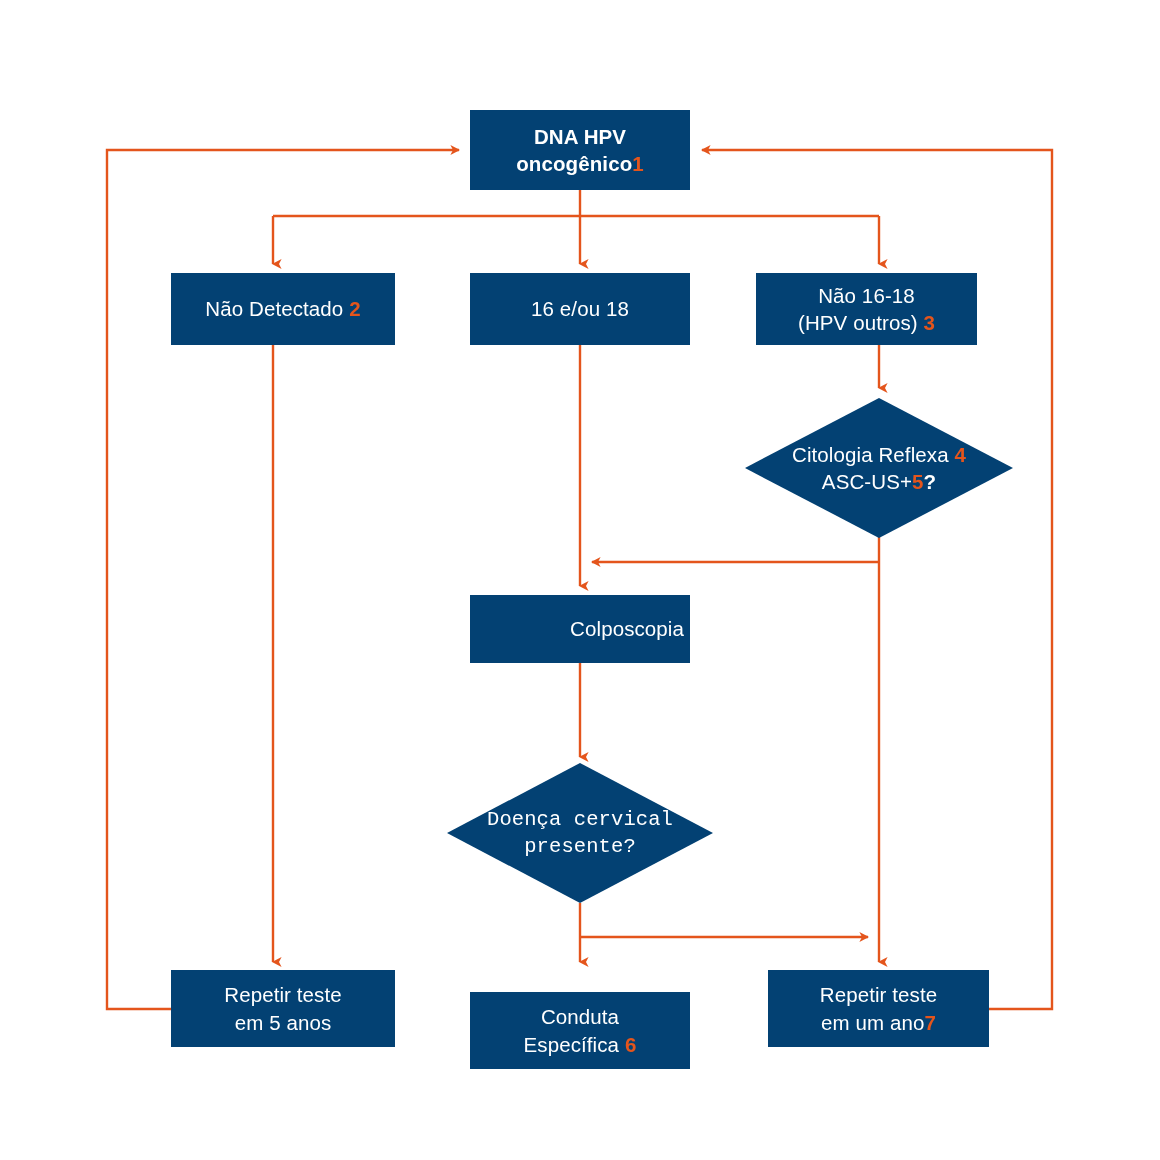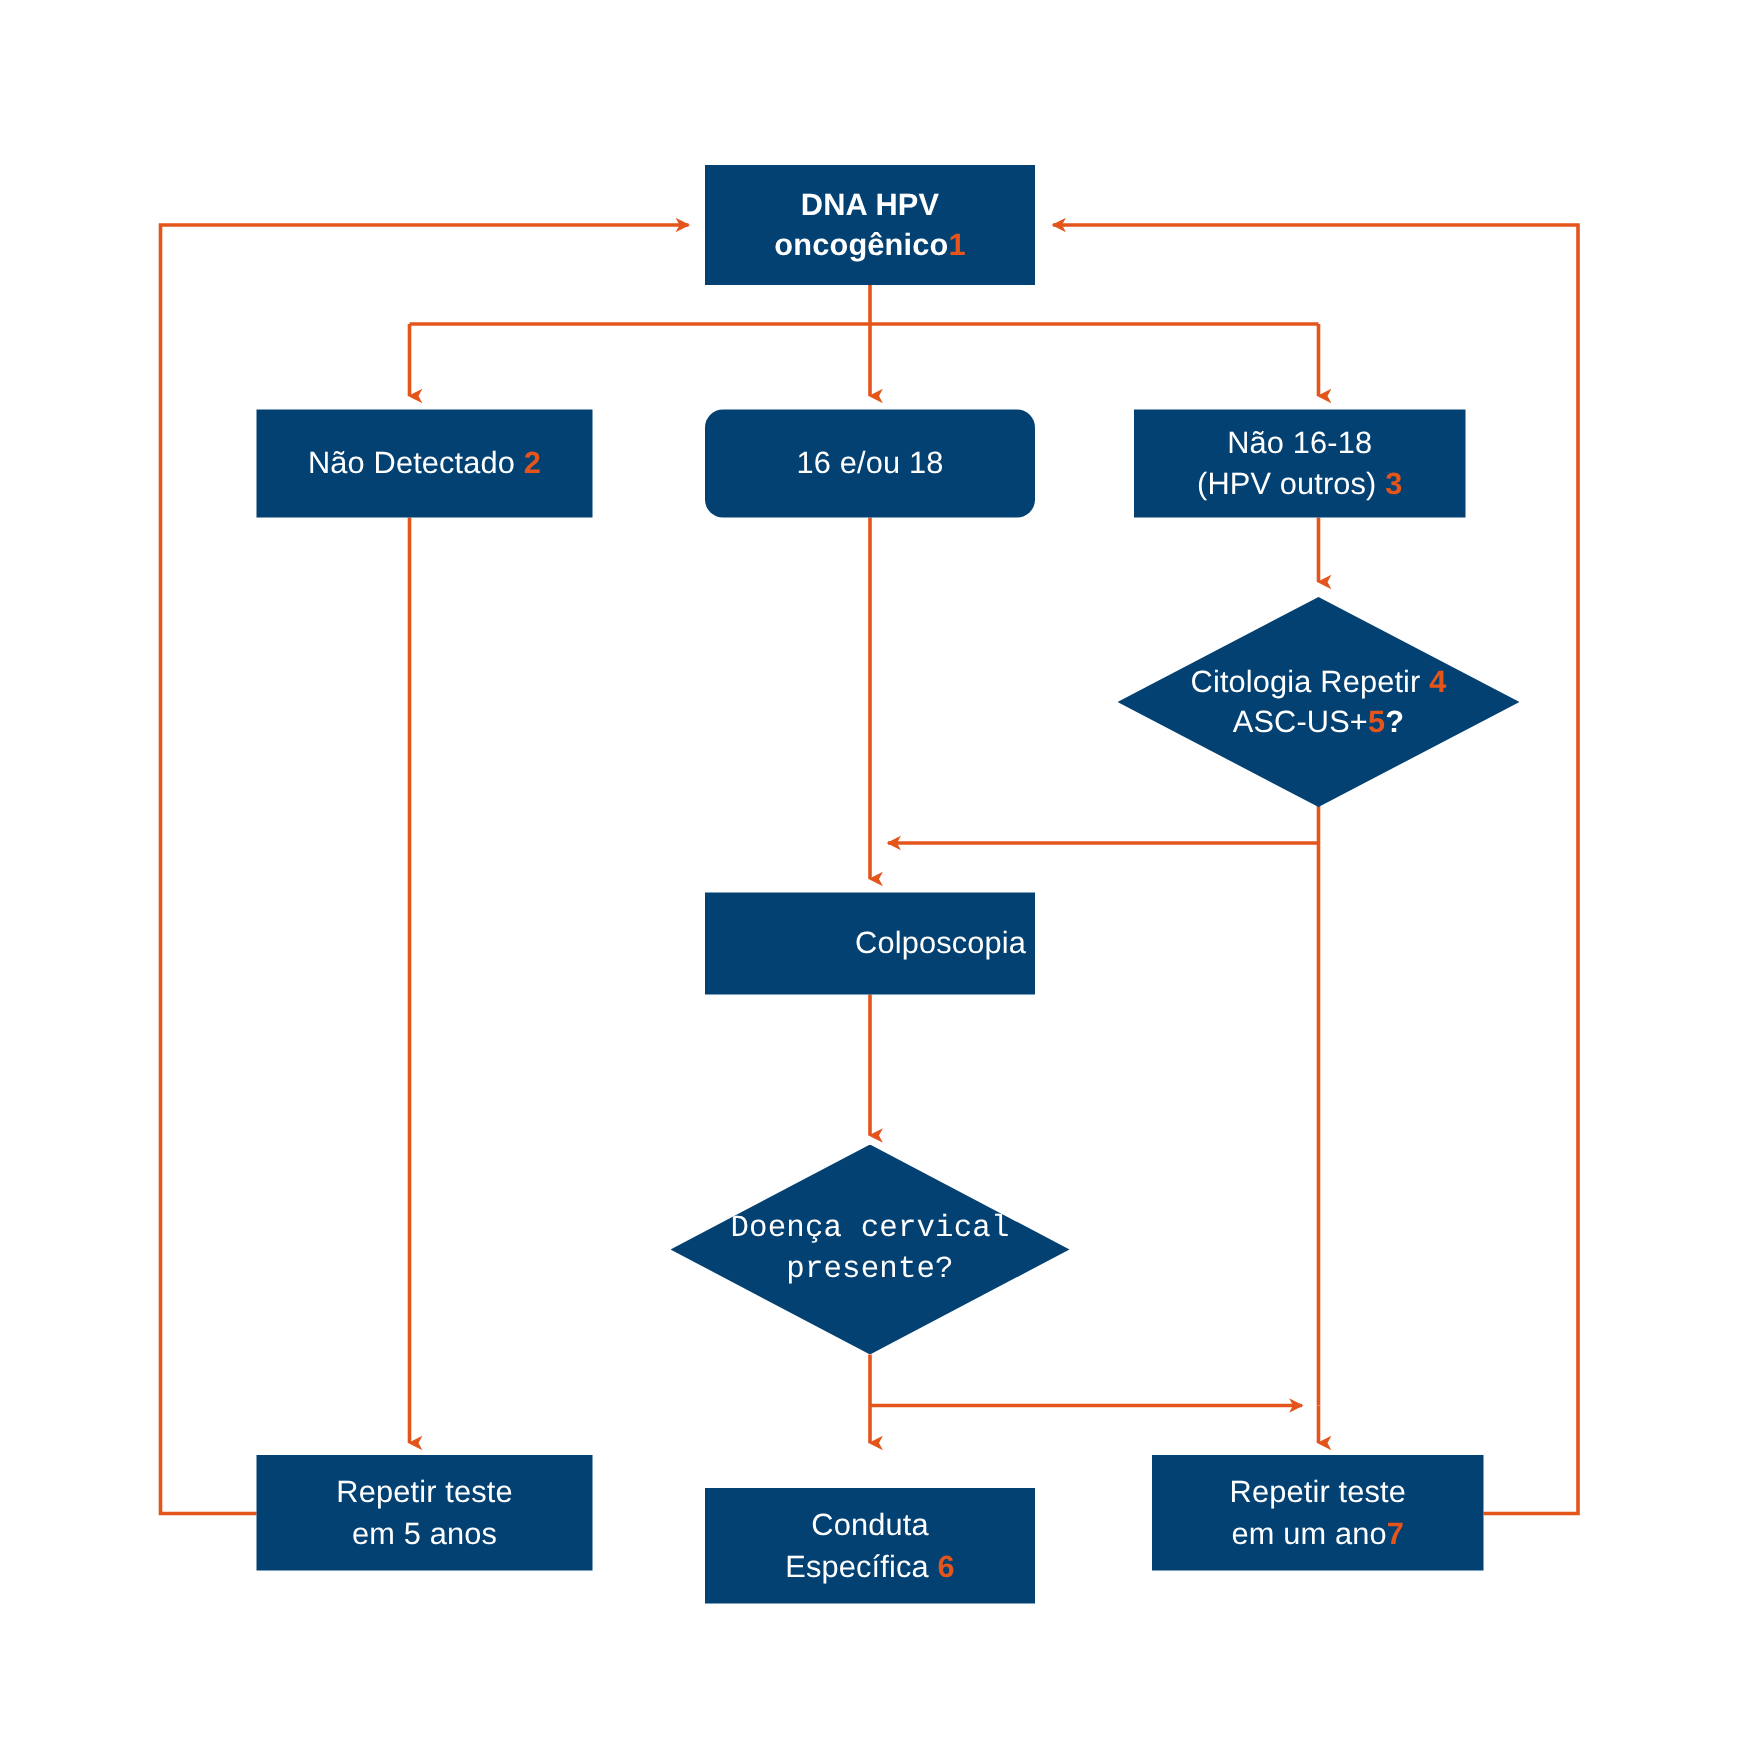--- a/index.html
+++ b/index.html
@@ -124,34 +124,34 @@
       <span class="nowrap"><span>oncogênico</span><span class="num">1</span></span>
     </span>
   </div>
 
   <div class="node rect process" style="left:171px; top:273px; width:224px; height:72px;text-align:center;">
     <span class="label">
       <span class="nowrap"><span>Não Detectado</span>&nbsp;<span class="num">2</span></span>
     </span>
   </div>
 
-  <div class="node rect process" style="left:470px; top:273px; width:220px; height:72px;border-radius:12px;">
+  <div class="node rect process" style="left:470px; top:273px; width:220px; height:72px;">
     <span class="label">16 e/ou 18</span>
   </div>
 
   <div class="node rect process" style="left:756px; top:273px; width:221px; height:72px;">
     <span class="label">
       <span>Não 16-18</span><br>
       <span class="nowrap"><span>(HPV outros)</span>&nbsp;<span class="num">3</span></span>
     </span>
   </div>
 
   <div class="node diamond decision" style="left:745px; top:398px; width:268px; height:140px;">
     <span class="label">
-      <span class="nowrap"><span>Citologia Repetir</span>&nbsp;<span class="num">4</span></span><br>
+      <span class="nowrap"><span>Citologia Reflexa</span>&nbsp;<span class="num">4</span></span><br>
       <span class="nowrap"><span>ASC-US+</span><span class="num">5</span><span class="qmark">?</span></span>
     </span>
   </div>
 
   <div class="node rect process" style="left:470px; top:595px; width:220px; height:68px;text-align:right;">
     <span class="label">Colposcopia</span>
   </div>
 
   <div class="node diamond decision" style="left:447px; top:763px; width:266px; height:140px;font-family:Liberation Mono, monospace;">
     <span class="label">

